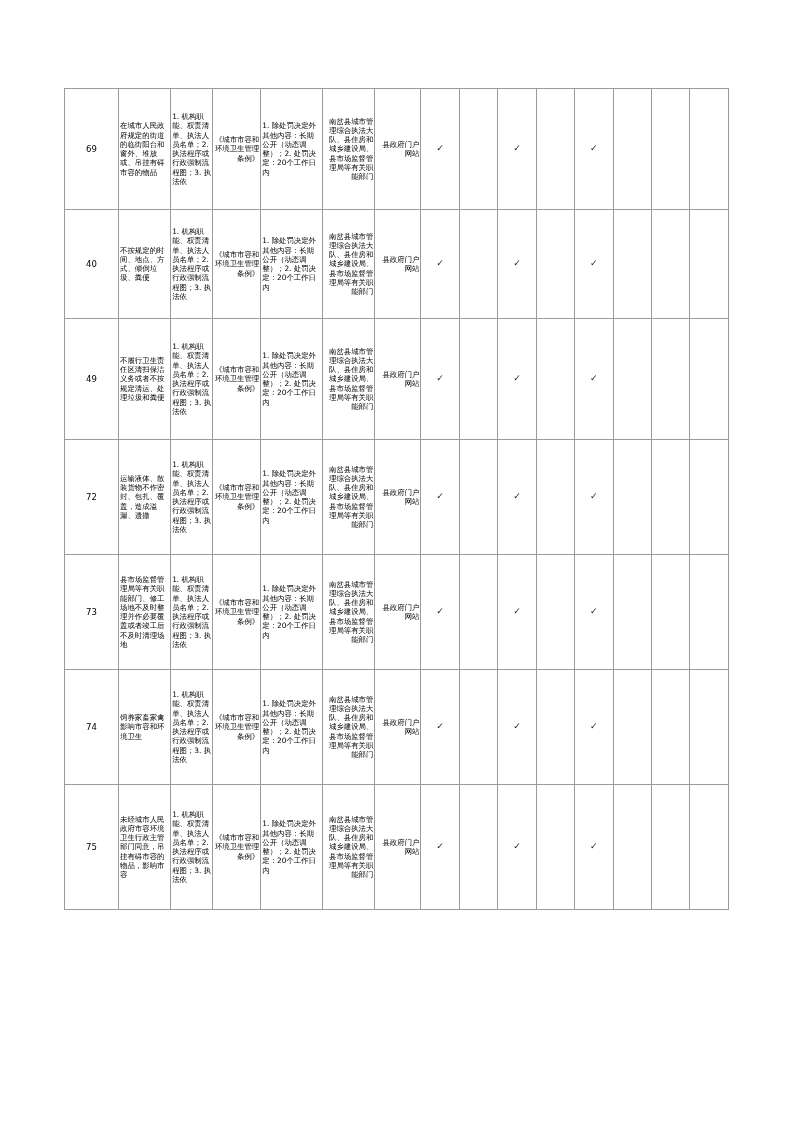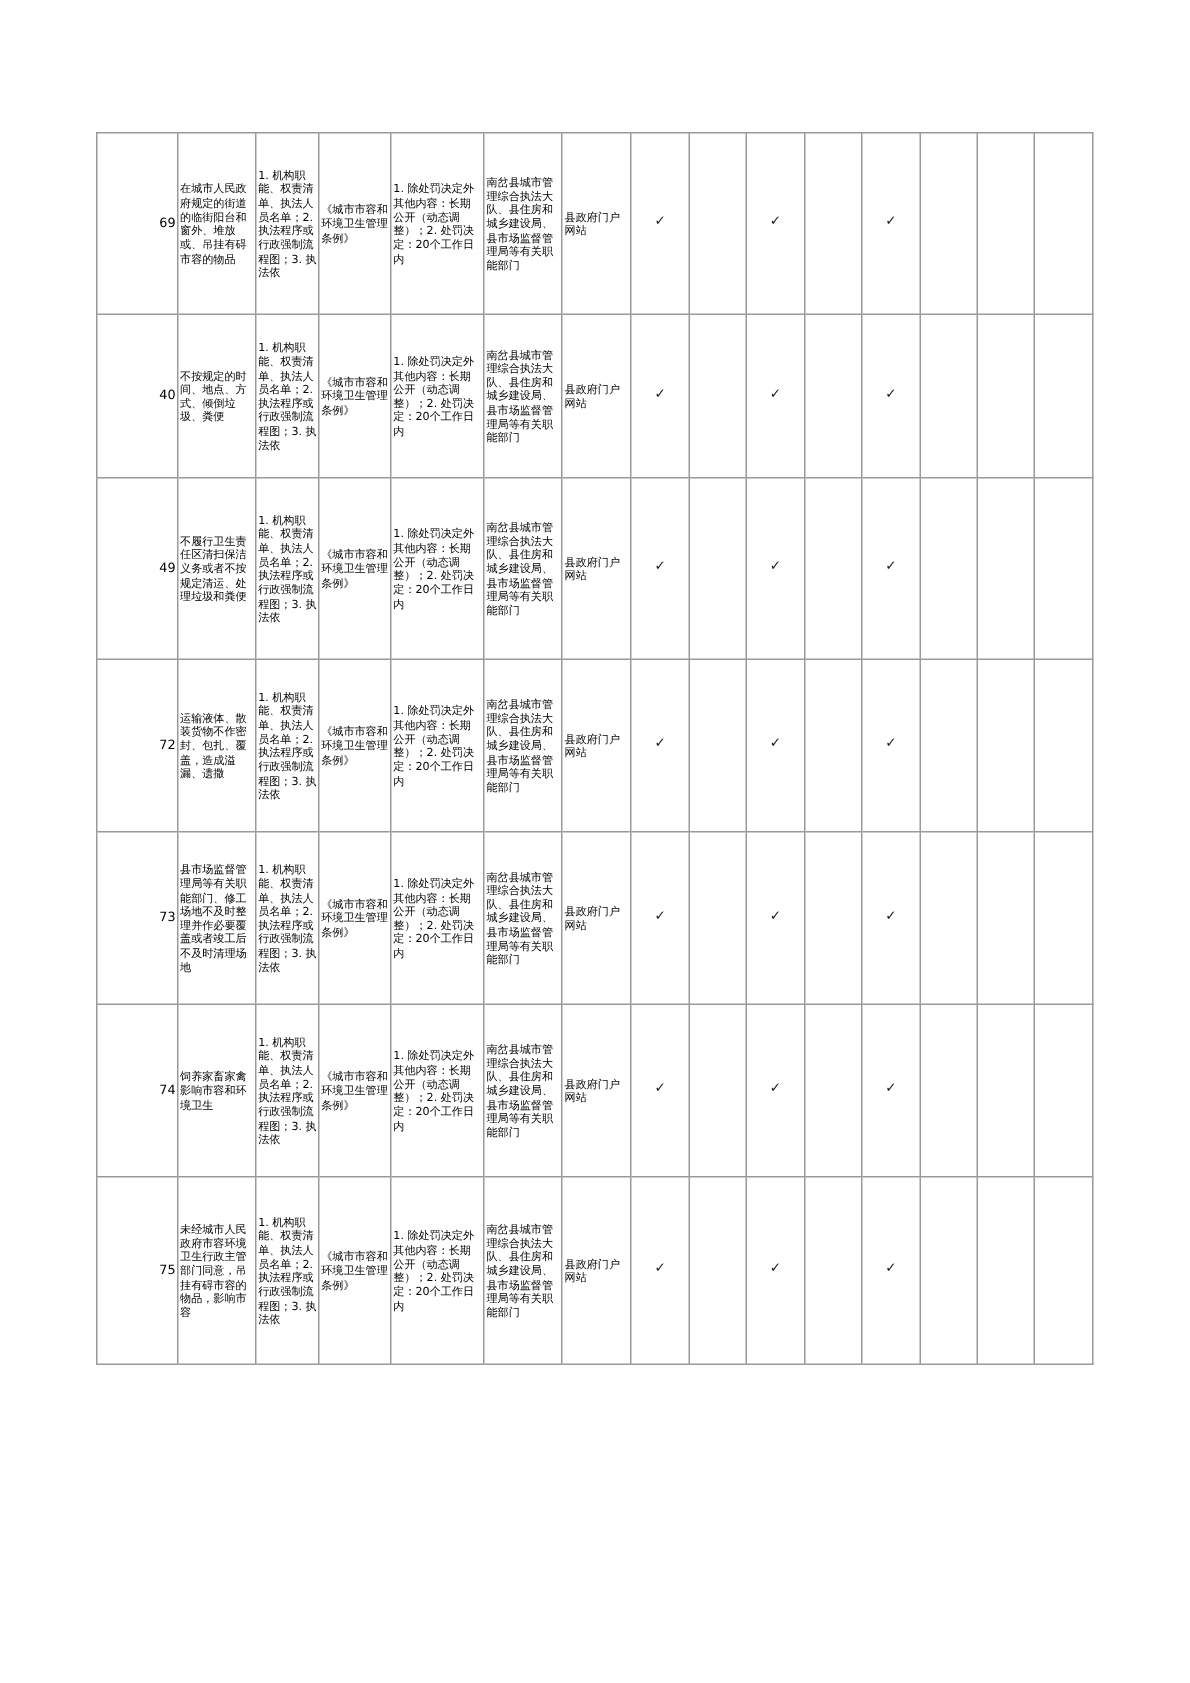--- a/index.html
+++ b/index.html
@@ -37,34 +37,34 @@
   col.c-num   { width: 54px; }
   col.c-item  { width: 52px; }
   col.c-basis { width: 42px; }
   col.c-law   { width: 48px; }
   col.c-cont  { width: 62px; }
   col.c-dept  { width: 52px; }
   col.c-chan  { width: 46px; }
   col.c-mark  { width: 38.4px; }
 
   td.num {
-    text-align: right;
+    text-align: center;
     font-size: 8.5px;
     color: #000;
   }
   td.body-cell {
     text-align: left;
     font-size: 7.4px;
     letter-spacing: 0px;
     word-break: break-all;
     padding-left: 2px;
     padding-right: 1px;
   }
   td.center-cell {
-    text-align: left;
+    text-align: right;
     font-size: 7.4px;
     word-break: break-all;
   }
   td.mark {
     text-align: center;
     font-size: 9px;
     color: #222;
   }
   
   tr.r0 td { height: 118px; }

